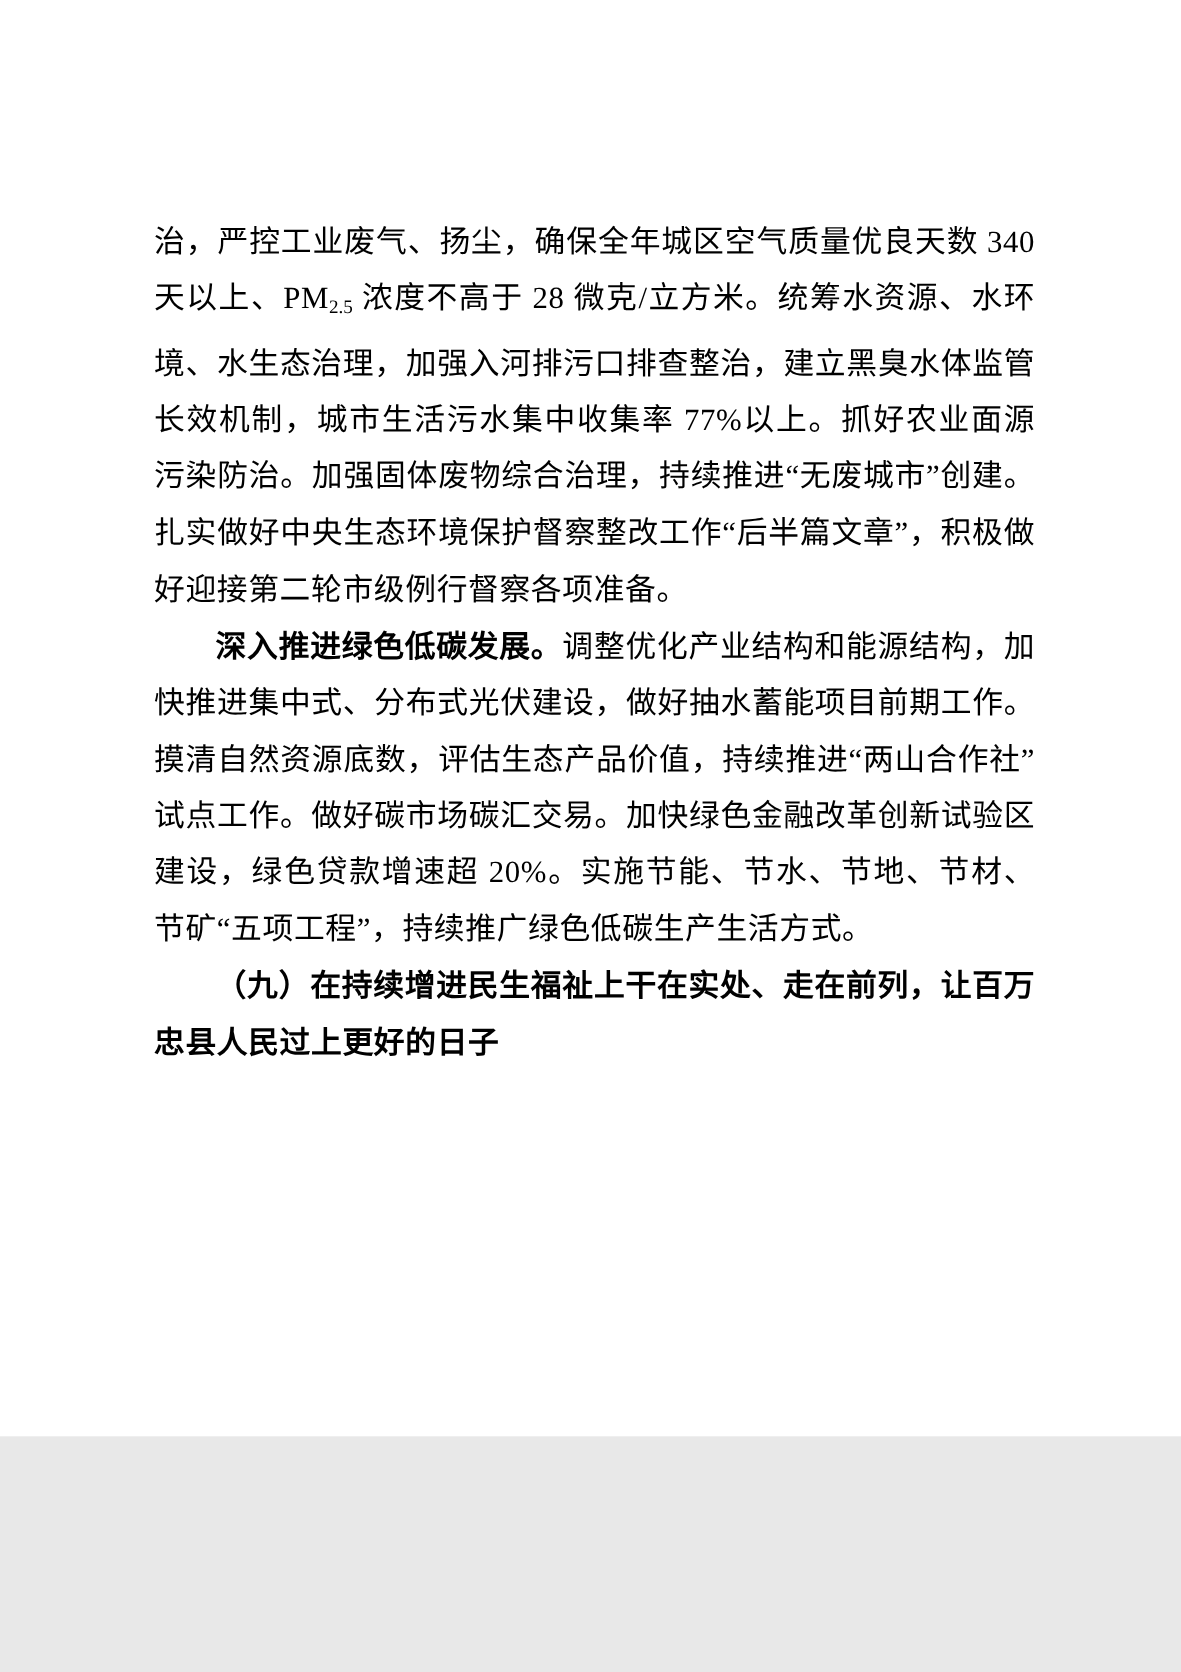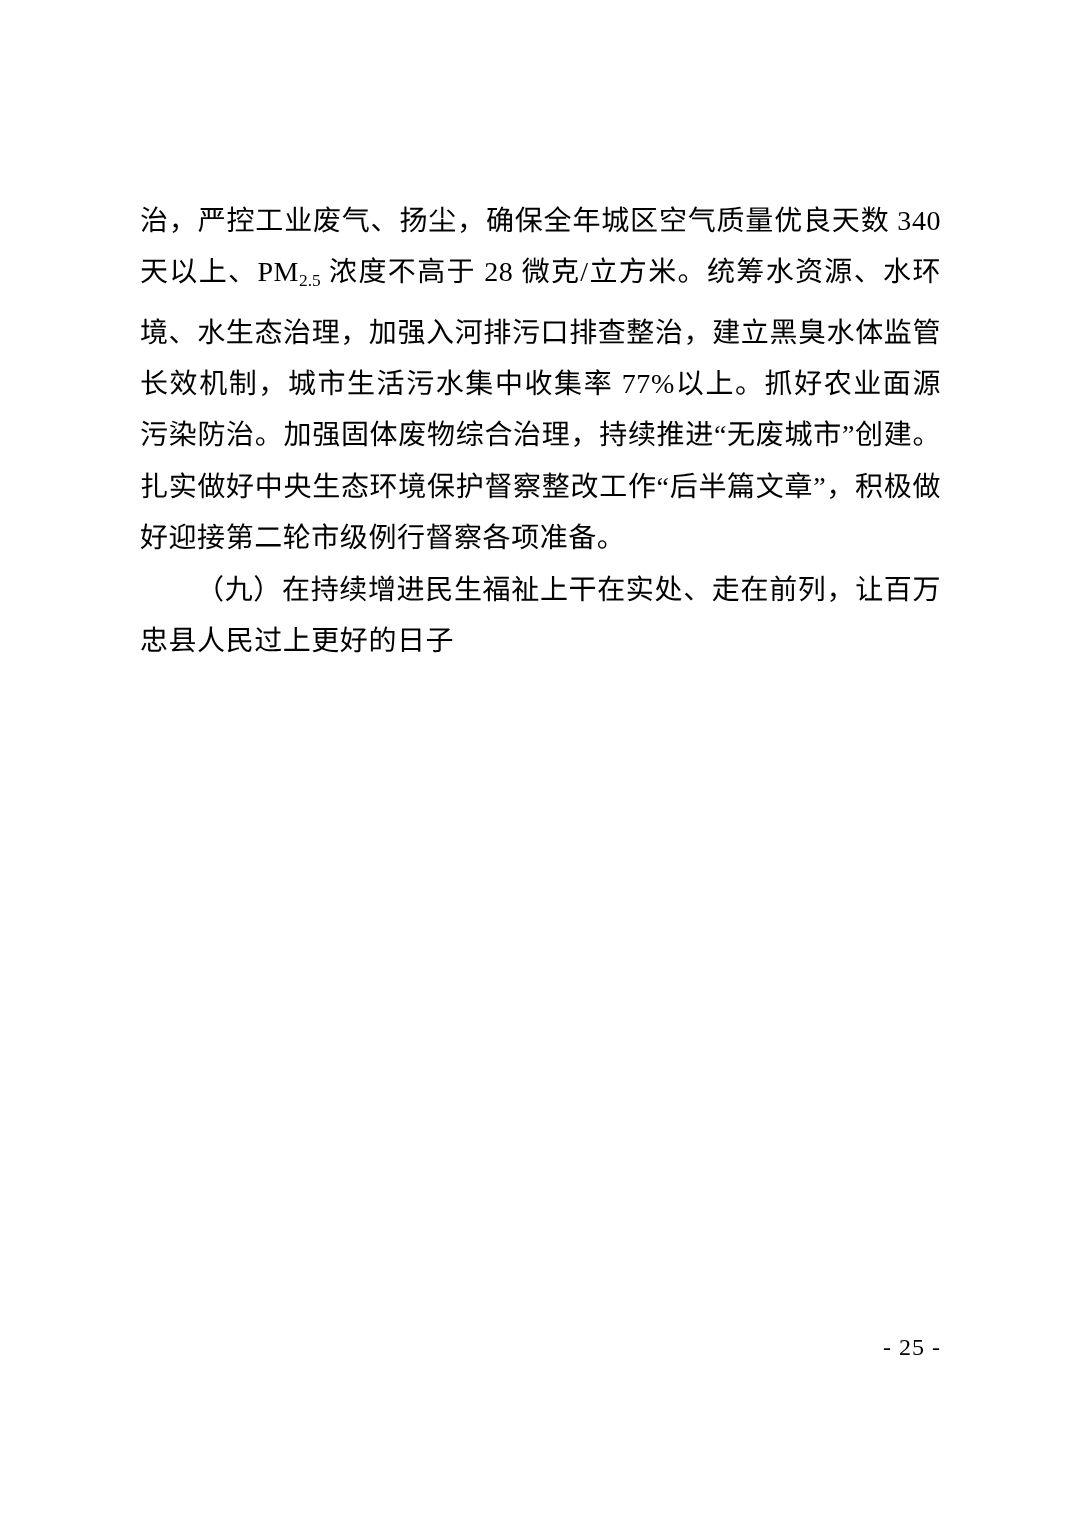--- a/index.html
+++ b/index.html
@@ -3,21 +3,21 @@
 <meta charset="utf-8">
 <style>
   html, body {
     margin: 0;
     padding: 0;
     background: #e8e8e8;
   }
   .page {
     position: relative;
     width: 1074px;
-    height: 1520px;
+    height: 1306px;
     margin: 0 auto;
     background: #ffffff;
     overflow: hidden;
     font-family: "Liberation Serif", "DejaVu Serif", serif;
     color: #000000;
   }
   .text-block {
     position: absolute;
     left: 140px;
     top: 195px;
@@ -38,34 +38,35 @@
   }
   .lead {
     font-weight: bold;
   }
   .sub {
     font-size: 0.62em;
     vertical-align: -0.28em;
     letter-spacing: 0;
   }
   .heading {
-    font-weight: normal;
+    font-weight: bold;
   }
   .page-number {
     position: absolute;
     top: 1334px;
     right: 133px;
     font-size: 24px;
     font-weight: normal;
     letter-spacing: 1px;
     font-family: "Liberation Serif", "DejaVu Serif", serif;
   }
 </style>
 </head>
 <body>
 
 <div class="page">
   <div class="text-block">
     <p class="body"><span>治，严控工业废气、扬尘，确保全年城区空气质量优良天数 340 天以上、PM</span><span class="sub">2.5</span><span> 浓度不高于 28 微克/立方米。统筹水资源、水环境、水生态治理，加强入河排污口排查整治，建立黑臭水体监管长效机制，城市生活污水集中收集率 77%以上。抓好农业面源污染防治。加强固体废物综合治理，持续推进“无废城市”创建。扎实做好中央生态环境保护督察整改工作“后半篇文章”，积极做好迎接第二轮市级例行督察各项准备。</span></p>
+    <p class="body indent"><span class="lead">深入推进绿色低碳发展。</span><span>调整优化产业结构和能源结构，加快推进集中式、分布式光伏建设，做好抽水蓄能项目前期工作。摸清自然资源底数，评估生态产品价值，持续推进“两山合作社”试点工作。做好碳市场碳汇交易。加快绿色金融改革创新试验区建设，绿色贷款增速超 20%。实施节能、节水、节地、节材、节矿“五项工程”，持续推广绿色低碳生产生活方式。</span></p>
     <p class="body indent heading">（九）在持续增进民生福祉上干在实处、走在前列，让百万忠县人民过上更好的日子</p>
   </div>
   <div class="page-number">- 25 -</div>
 </div>
 
 </body></html>

